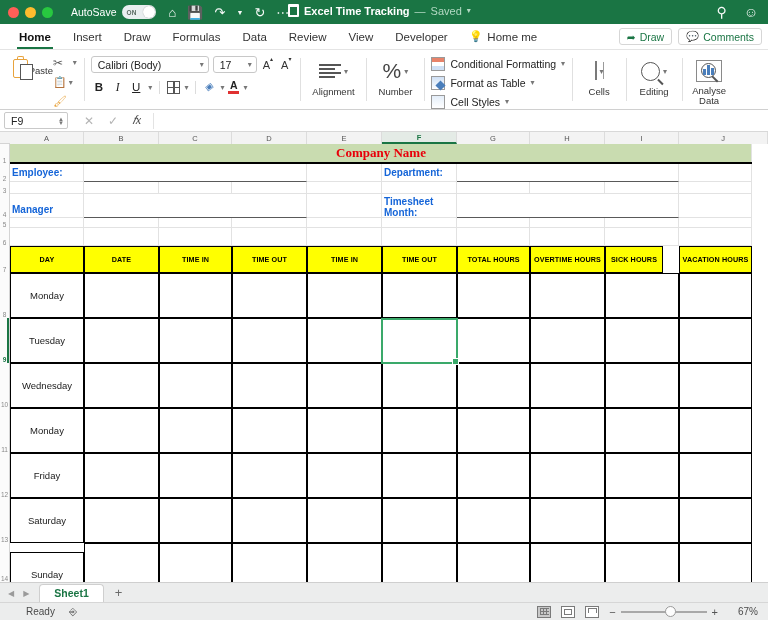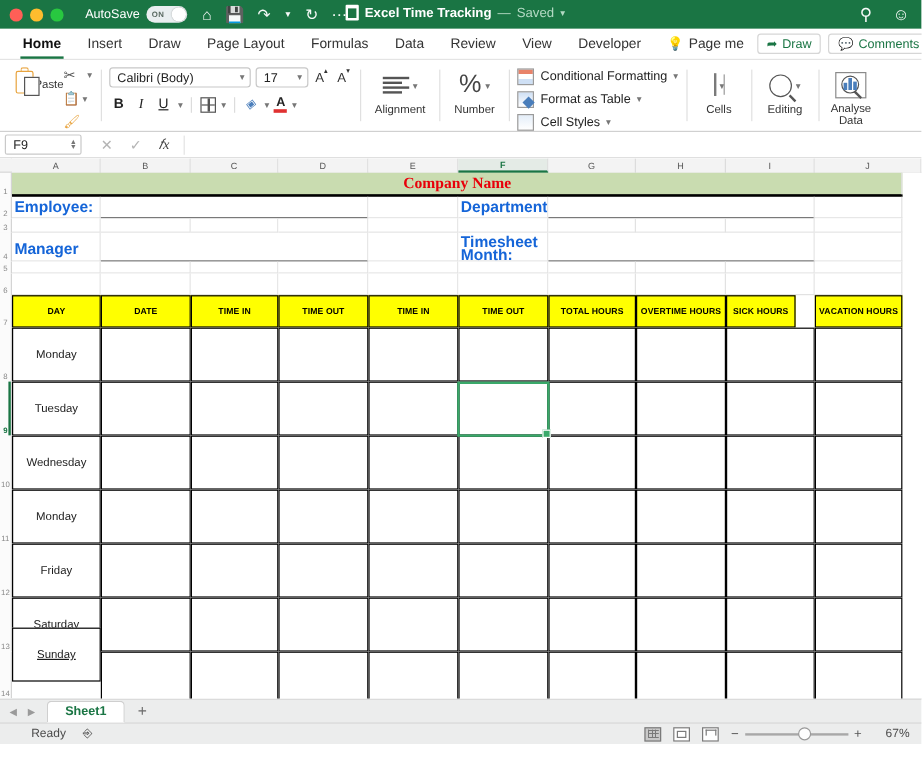--- a/index.html
+++ b/index.html
@@ -199,21 +199,21 @@
     position:absolute; background:#fff;
     border-right:1px solid #e2e2e2; border-bottom:1px solid #e2e2e2;
     font-size:9px; color:#222; overflow:hidden;
   }
   .title-cell {
     display:flex;align-items:center;justify-content:center;
     font-family:"Liberation Serif", serif; font-weight:bold;
     color:#e8000a; font-size:13px;
     border:none;
   }
-  .lblblue { color:#1565d8; font-weight:bold; font-size:13px; padding-left:2px; display:flex; align-items:center;}
+  .lblblue { color:#1565d8; font-weight:bold; font-size:10px; padding-left:2px; display:flex; align-items:center;}
   .lblblue.two { align-items:flex-start; padding-top:2px; line-height:11px; flex-direction:column;}
   .uline { border-bottom:1.6px solid #595959 !important; }
 
   .tbl-cell { border:1.6px solid #000 !important; }
   .hdr-cell {
     background:#ffff00; border:1.6px solid #000 !important;
     display:flex;align-items:center;justify-content:center;
     font-size:7.2px; font-weight:bold; color:#000; letter-spacing:.1px; text-align:center;
   }
   .day-cell {
@@ -294,29 +294,28 @@
   <div class="tb-right">
     <span class="tb-ic" style="font-size:14px;">⚲</span>
     <span class="tb-ic" style="font-size:14px;">☺</span>
   </div>
 </div>
 
 <div class="ribbon-tabs">
   <div class="rtab active">Home</div>
   <div class="rtab">Insert</div>
   <div class="rtab">Draw</div>
-  <div class="rtab">Page Layout</div>
   <div class="rtab">Formulas</div>
   <div class="rtab">Data</div>
   <div class="rtab">Review</div>
   <div class="rtab">View</div>
   <div class="rtab">Developer</div>
   <div class="rtab tellme">
     <span class="bulb">💡</span>
-    <span>Page me</span>
+    <span>Home me</span>
   </div>
   <div class="rtab-right">
     <div class="pillbtn">
       <span>➦</span>
       <span>Draw</span>
     </div>
     <div class="pillbtn">
       <span>💬</span>
       <span>Comments</span>
     </div>
@@ -622,21 +621,21 @@
       <div class="cell day-cell" style="left:10px;top:366px;width:74px;height:45px;">Saturday</div>
       <div class="cell tbl-cell" style="left:84px;top:366px;width:75px;height:45px;"></div>
       <div class="cell tbl-cell" style="left:159px;top:366px;width:73px;height:45px;"></div>
       <div class="cell tbl-cell" style="left:232px;top:366px;width:75px;height:45px;"></div>
       <div class="cell tbl-cell" style="left:307px;top:366px;width:75px;height:45px;"></div>
       <div class="cell tbl-cell" style="left:382px;top:366px;width:75px;height:45px;"></div>
       <div class="cell tbl-cell" style="left:457px;top:366px;width:73px;height:45px;"></div>
       <div class="cell tbl-cell" style="left:530px;top:366px;width:75px;height:45px;"></div>
       <div class="cell tbl-cell" style="left:605px;top:366px;width:74px;height:45px;"></div>
       <div class="cell tbl-cell" style="left:679px;top:366px;width:73px;height:45px;"></div>
-      <div class="cell day-cell" style="left:10px;top:391px;width:74px;height:45px;text-decoration:underline;">Sunday</div>
+      <div class="cell day-cell" style="left:10px;top:420px;width:74px;height:45px;">Sunday</div>
       <div class="cell tbl-cell" style="left:84px;top:411px;width:75px;height:45px;"></div>
       <div class="cell tbl-cell" style="left:159px;top:411px;width:73px;height:45px;"></div>
       <div class="cell tbl-cell" style="left:232px;top:411px;width:75px;height:45px;"></div>
       <div class="cell tbl-cell" style="left:307px;top:411px;width:75px;height:45px;"></div>
       <div class="cell tbl-cell" style="left:382px;top:411px;width:75px;height:45px;"></div>
       <div class="cell tbl-cell" style="left:457px;top:411px;width:73px;height:45px;"></div>
       <div class="cell tbl-cell" style="left:530px;top:411px;width:75px;height:45px;"></div>
       <div class="cell tbl-cell" style="left:605px;top:411px;width:74px;height:45px;"></div>
       <div class="cell tbl-cell" style="left:679px;top:411px;width:73px;height:45px;"></div>
     </div>

